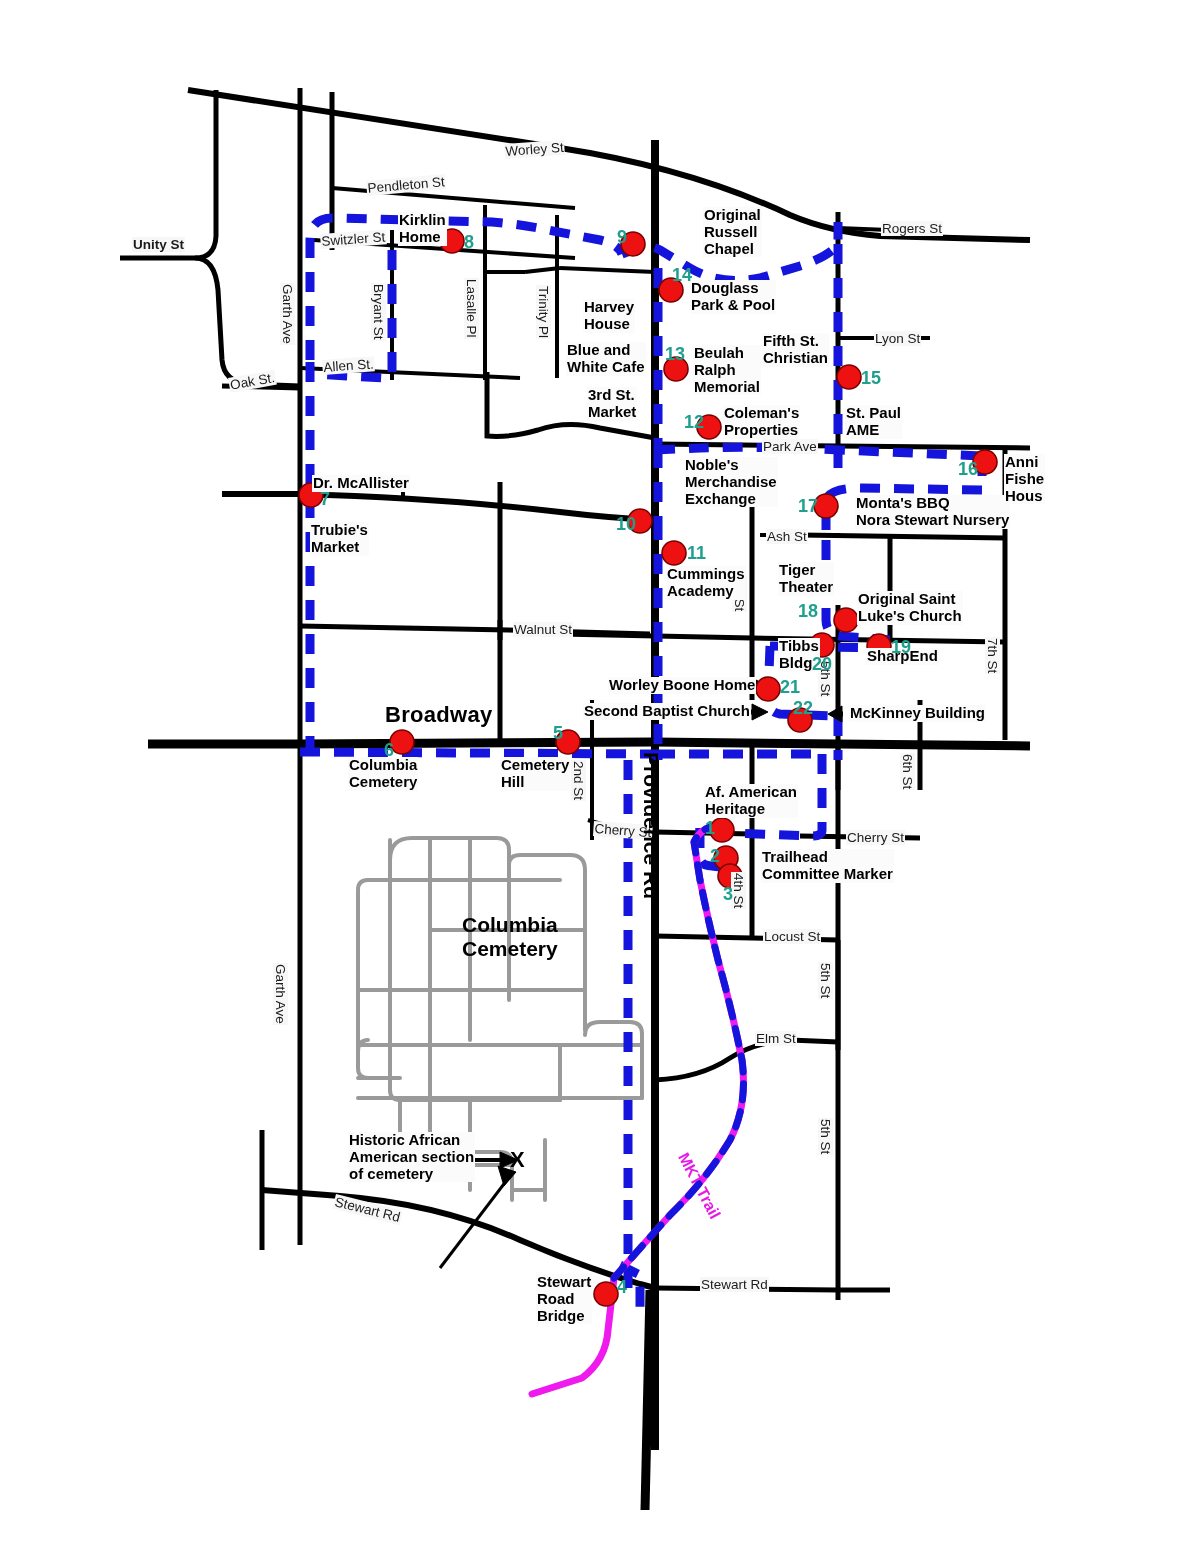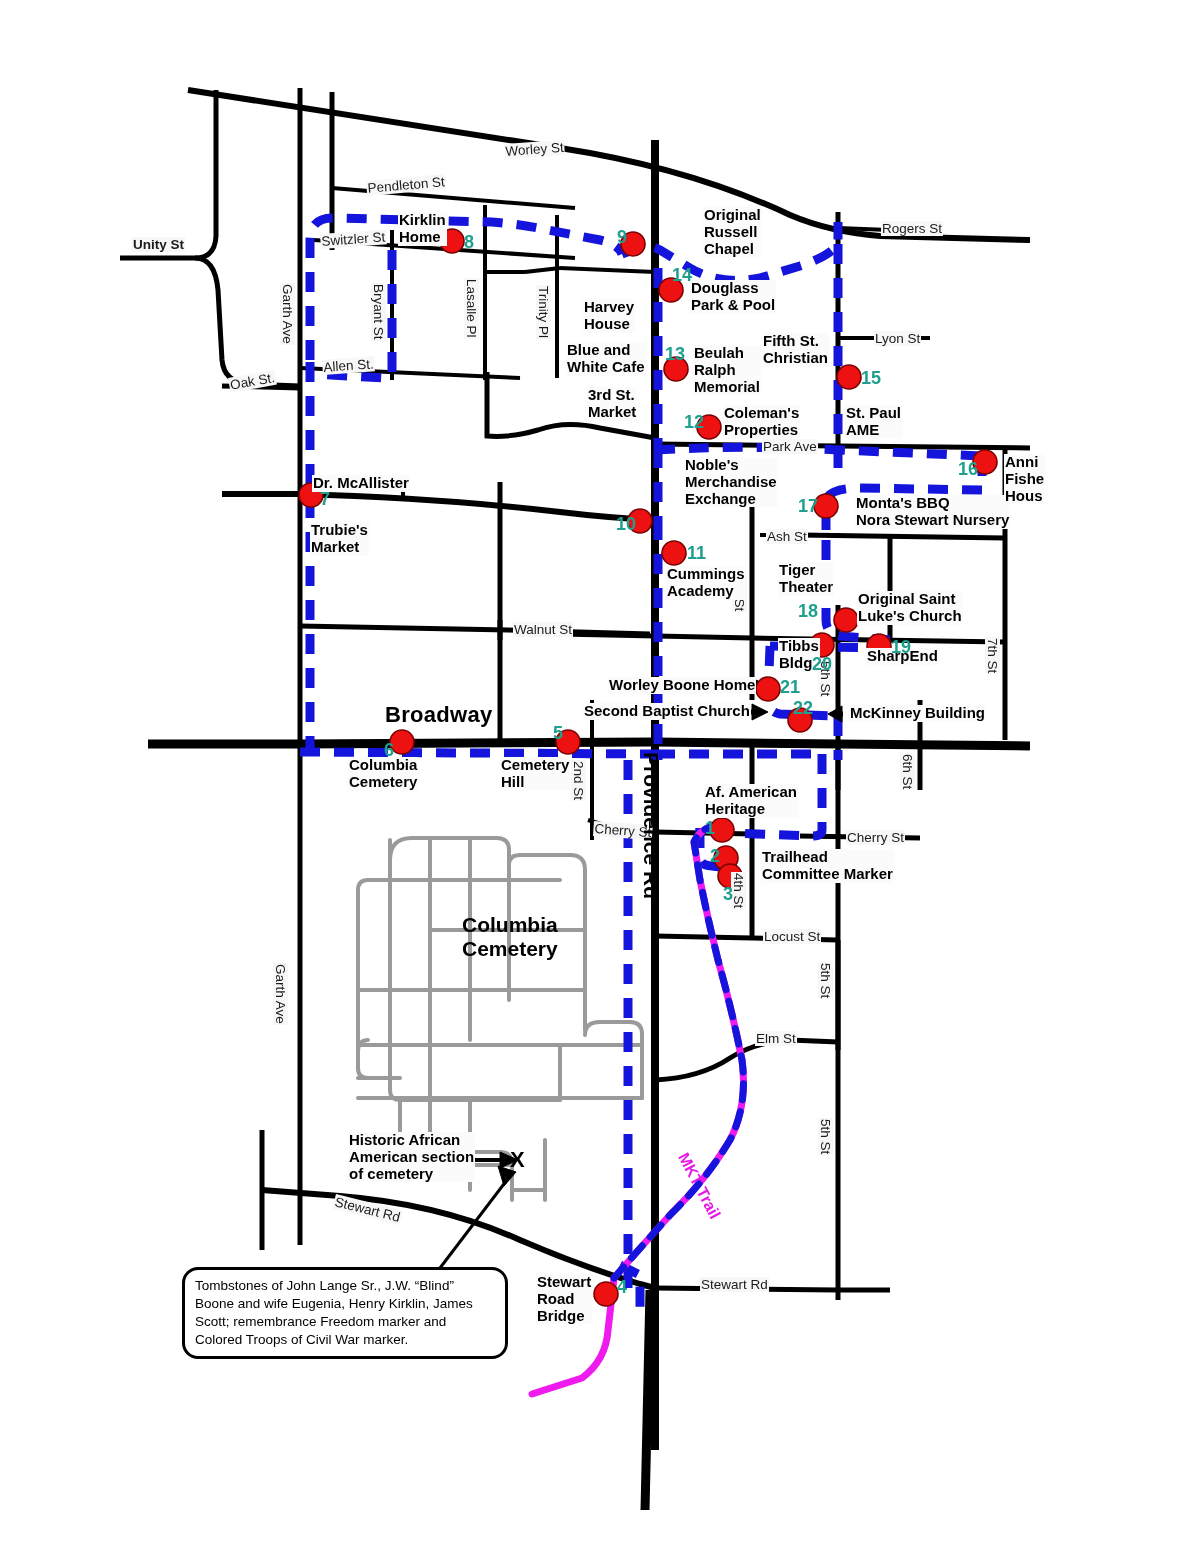--- a/index.html
+++ b/index.html
@@ -336,24 +336,20 @@
 Cemetery</div>
 
   <div class="lbl poi" style="left:348px;top:1132px;">Historic African
 American section
 of cemetery</div>
 
   <div class="xmark" style="left:510px;top:1147px;">X</div>
 
   <div class="mkt" style="left:690px;top:1150px;transform:rotate(62deg);">MKT Trail</div>
 
-  <div class="callout" style="left:182px;top:1267px;width:300px;">Tombstones of John Lange Sr., J.W. “Blind”
-Boone and wife Eugenia, Henry Kirklin,
-James Scott; remembrance Freedom marker
-and Colored Troops of Civil War marker.</div>
 
   <div class="num" style="left:705px;top:818px;">1</div>
   <div class="num" style="left:710px;top:846px;">2</div>
   <div class="num" style="left:723px;top:884px;">3</div>
   <div class="num" style="left:617px;top:1277px;">4</div>
   <div class="num" style="left:553px;top:723px;">5</div>
   <div class="num" style="left:384px;top:740px;">6</div>
   <div class="num" style="left:320px;top:489px;">7</div>
   <div class="num" style="left:464px;top:232px;">8</div>
   <div class="num" style="left:617px;top:227px;">9</div>

